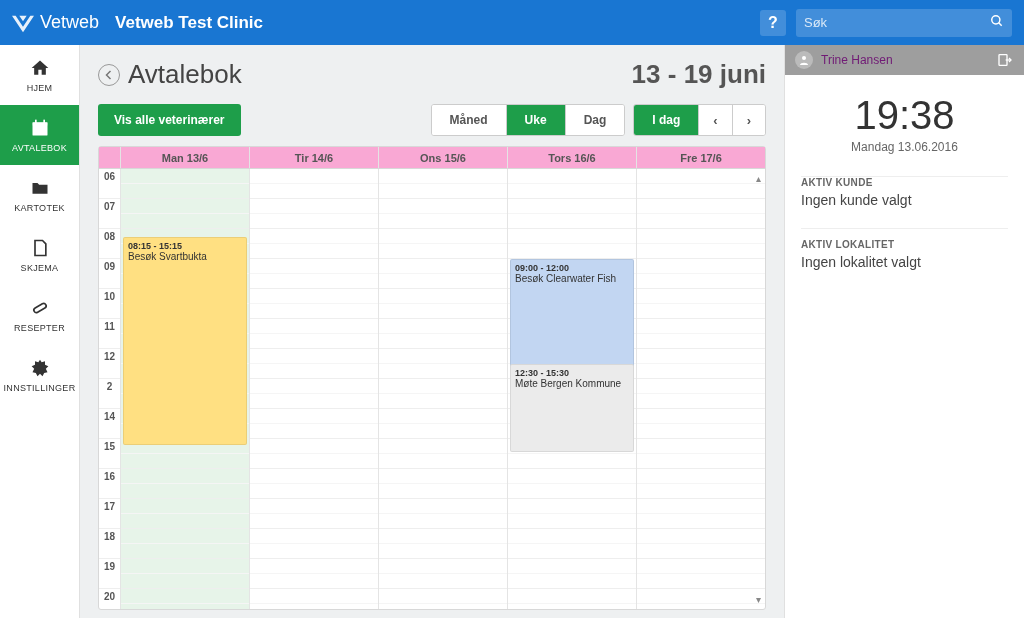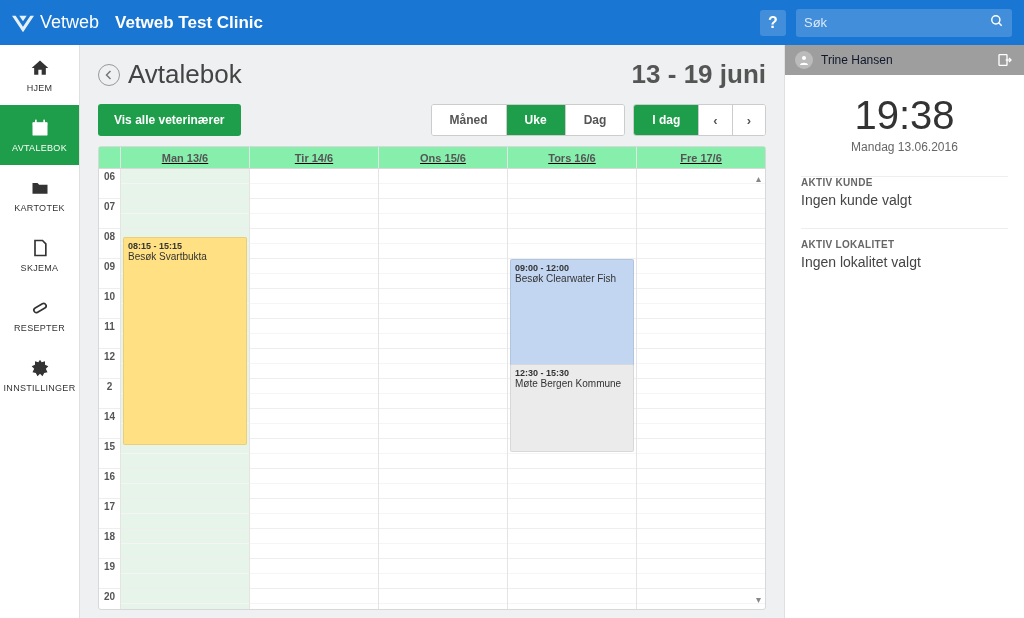--- a/index.html
+++ b/index.html
@@ -36,21 +36,21 @@
     .btn-green { background: #1e9e4a; color: #fff; border: none; padding: 0 16px; height: 32px; font-size: 12px; font-weight: 600; border-radius: 3px; cursor: pointer; }
     .btn-group { display: flex; border-radius: 3px; overflow: hidden; border: 1px solid #ccc; background: #fff; }
     .btn-group button { background: #fff; border: none; border-right: 1px solid #ccc; padding: 0 18px; height: 30px; font-size: 12px; font-weight: 600; color: #555; cursor: pointer; }
     .btn-group button:last-child { border-right: none; }
     .btn-group button.active { background: #1e9e4a; color: #fff; }
     .btn-group .nav-btn { padding: 0 14px; font-size: 13px; }
     .toolbar-spacer { flex: 1; }
 
     
     .calendar { border: 1px solid #d8d8d8; border-radius: 3px; background: #fff; position: relative; }
-    .cal-header { display: flex; height: 22px; border-bottom: 1px solid #d8d8d8; background: #86efac; text-decoration: underline; }
+    .cal-header { display: flex; height: 22px; border-bottom: 1px solid #d8d8d8; background: #f9a8d4; }
     .time-col-h { width: 22px; border-right: 1px solid #e4e4e4; }
     .day-head { flex: 1; border-right: 1px solid #e4e4e4; display: flex; align-items: center; justify-content: center; font-size: 11px; font-weight: 600; color: #555; }
     .day-head:last-child { border-right: none; }
     .cal-body-wrap { height: 440px; overflow-y: scroll; position: relative; }
     .cal-grid { display: flex; position: relative; }
     .time-strip { width: 22px; border-right: 1px solid #e4e4e4; }
     .time-slot { height: 30px; border-bottom: 1px solid #eee; font-size: 10px; font-weight: 600; color: #555; display: flex; justify-content: center; align-items: flex-start; padding-top: 2px; }
     .days-strip { flex: 1; display: flex; position: relative; }
     .day { flex: 1; border-right: 1px solid #e4e4e4; position: relative; }
     .day:last-child { border-right: none; }
@@ -60,21 +60,21 @@
     .event .ev-time { font-size: 9px; font-weight: 600; }
     .event .ev-title { font-size: 10px; }
     .ev-yellow { background: #ffe082; }
     .ev-blue { background: #c2d6f2; }
     .ev-grey { background: #ebebeb; }
     .scroll-ind { position: absolute; right: 4px; top: 4px; color: #888; font-size: 10px; pointer-events:none; }
     .scroll-ind-b { position: absolute; right: 4px; bottom: 4px; color: #888; font-size: 10px; pointer-events:none;}
 
     
     .rightpanel { position: absolute; top: 45px; right: 0; width: 240px; height: 573px; background: #fff; border-left: 1px solid #e0e0e0; }
-    .user-bar { height: 30px; background: #9e9e9e; color: #0f172a; display: flex; align-items: center; padding: 0 10px; gap: 8px; font-size: 12px; }
+    .user-bar { height: 30px; background: #9e9e9e; color: #701a75; display: flex; align-items: center; padding: 0 10px; gap: 8px; font-size: 12px; }
     .user-ico { width: 18px; height: 18px; background: rgba(255,255,255,0.3); border-radius: 50%; display:flex;align-items:center;justify-content:center; }
     .user-bar .sp { flex: 1; }
     .logout-ico { width: 18px; height: 18px; display:flex;align-items:center;justify-content:center; }
     .clock-wrap { text-align: center; padding: 18px 0 12px; }
     .clock-time { font-size: 40px; font-weight: 300; color: #333; }
     .clock-date { font-size: 12px; color: #666; margin-top: 2px; }
     .rp-section { padding: 10px 16px; }
     .rp-divider { height: 1px; background: #eee; }
     .rp-label { font-size: 10px; font-weight: 700; color: #666; letter-spacing: 0.3px; }
     .rp-value { font-size: 14px; color: #444; margin-top: 4px; }

